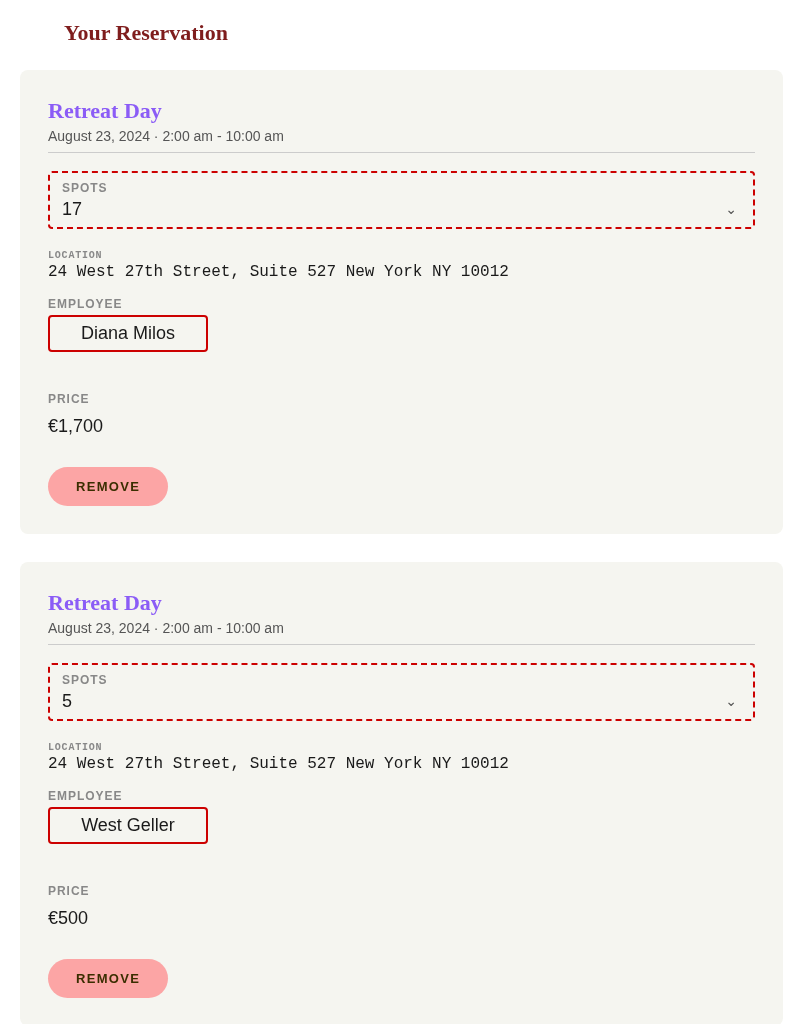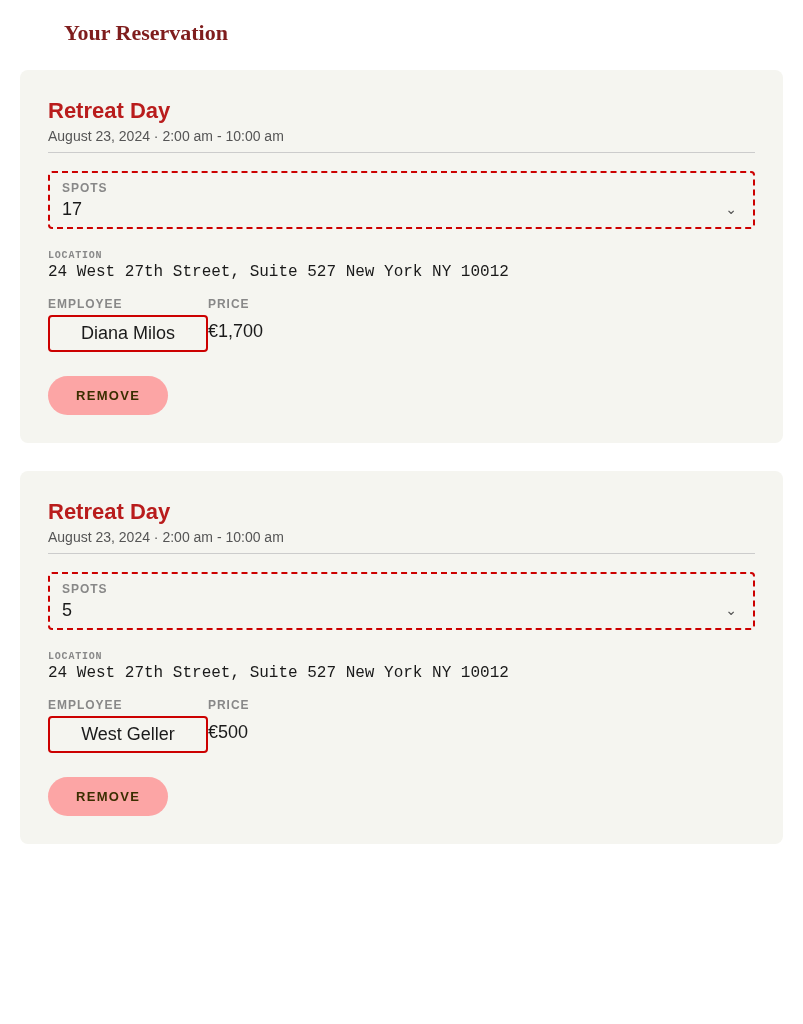--- a/index.html
+++ b/index.html
@@ -29,23 +29,23 @@
     .reservation-card {
       background-color: #f5f5f0;
       border-radius: 8px;
       padding: 28px 28px 28px 28px;
       margin-bottom: 28px;
     }
 
     .event-title {
       font-size: 22px;
       font-weight: bold;
-      color: #b91c1c;
+      color: #8b5cf6;
       margin-bottom: 4px;
-      font-family: Liberation Sans, sans-serif;
+      font-family: Liberation Serif, serif;
     }
 
     .event-datetime {
       font-size: 14px;
       color: #555;
       margin-bottom: 18px;
       padding-bottom: 8px;
       border-bottom: 1.5px solid #ccc;
       font-family: Arial, sans-serif;
     }
@@ -108,22 +108,23 @@
 
     .location-text {
       font-size: 16px;
       color: #1a1a1a;
       margin-bottom: 16px;
       font-family: Liberation Mono, monospace;
     }
 
     .employee-price-row {
       display: flex;
-      flex-direction: row;
+      flex-direction: column;
       align-items: flex-start;
+      gap: 40px;
       margin-bottom: 24px;
     }
 
     .employee-section {
       border: 2px solid #cc0000;
       border-radius: 4px;
       padding: 6px 12px;
       min-width: 160px;
       text-align: center;
     }

